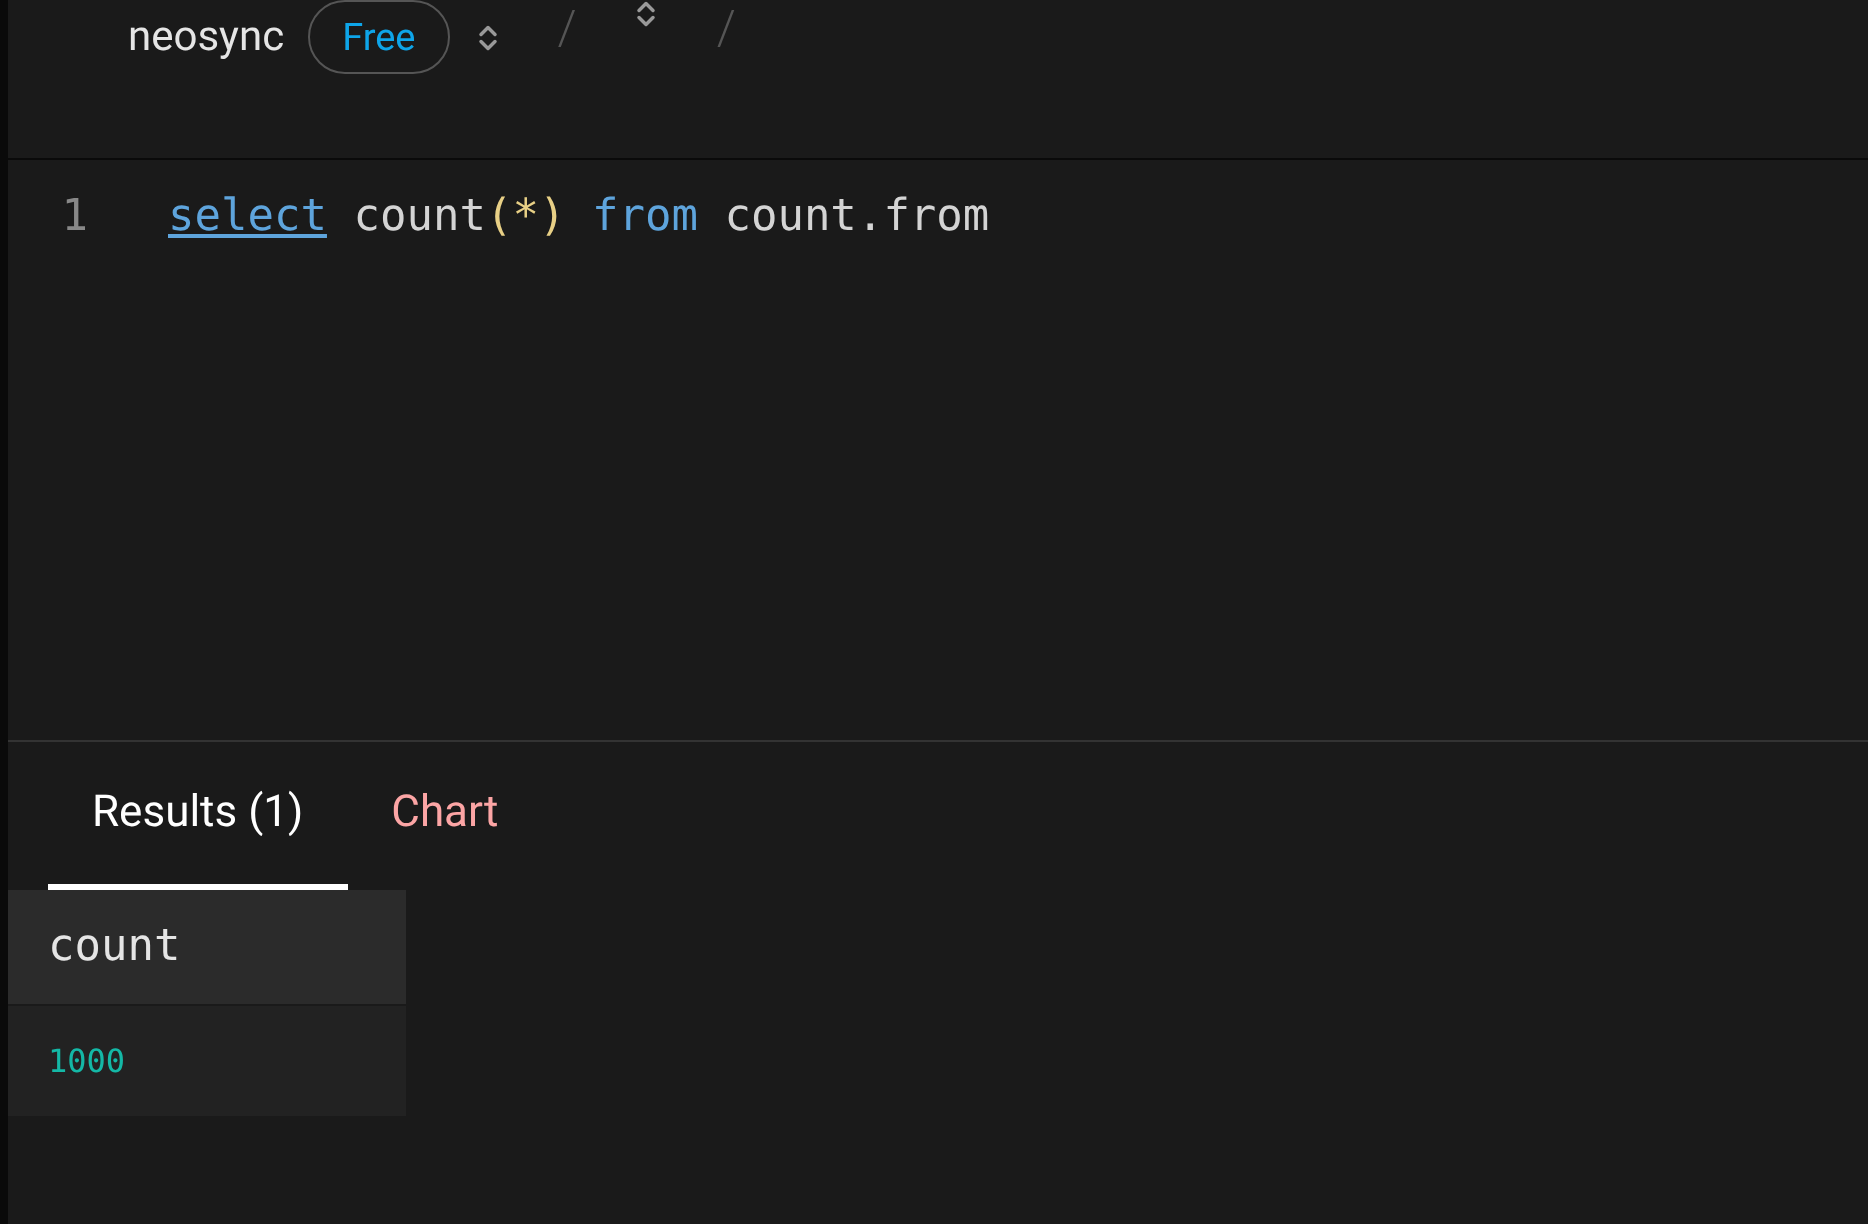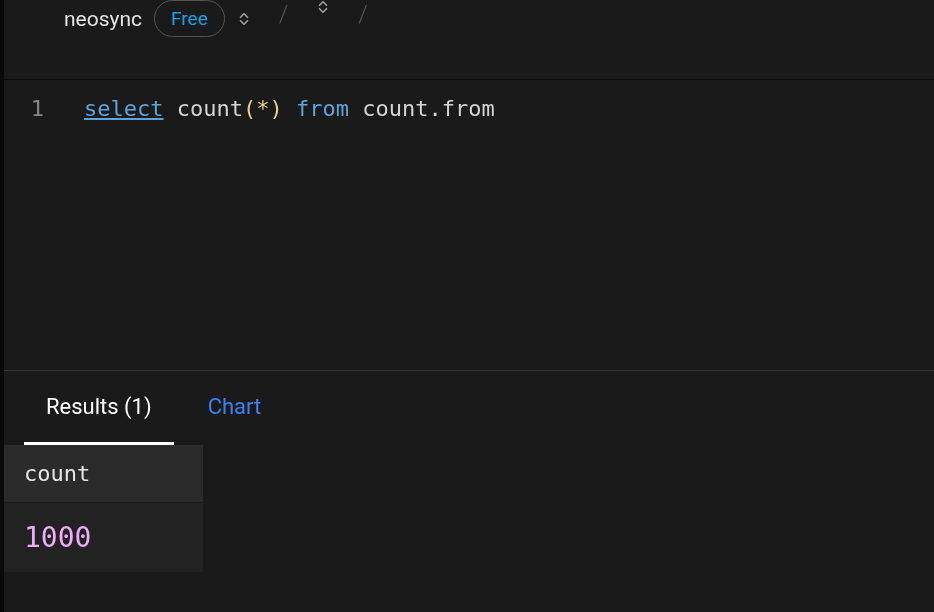--- a/index.html
+++ b/index.html
@@ -95,31 +95,31 @@
     .ident { color: #d4d4d4; }
     .dot { color: #d4d4d4; }
 
     .results-panel {
       border-top: 1px solid #333;
       background: #1a1a1a;
     }
     .tabs {
       display: flex;
       padding: 0 20px;
-      gap: 12px;
+      gap: 0;
       height: 74px;
       align-items: stretch;
     }
     .tab {
       display: flex;
       align-items: center;
       padding: 0 22px;
       font-size: 22px;
       cursor: pointer;
-      color: #3b82f6;
+      color: #fca5a5;
       border-bottom: 3px solid transparent;
     }
     .tab.active {
       color: #fff;
       border-bottom: 3px solid #fff;
     }
     .table-container {
       padding: 0;
     }
     .result-table {
@@ -130,23 +130,23 @@
       padding: 16px 20px;
       font-size: 22px;
       font-family: "Menlo", "Consolas", monospace;
       color: #e5e5e5;
       min-width: 200px;
       border-right: 1px solid #1a1a1a;
     }
     .td {
       background: #222;
       padding: 18px 20px;
-      font-size: 28px;
+      font-size: 16px;
       font-family: "Menlo", "Consolas", monospace;
-      color: #f0abfc;
+      color: #14b8a6;
       min-width: 200px;
       border-right: 1px solid #1a1a1a;
       border-top: 1px solid #1a1a1a;
     }
   </style>
 </head>
 <body>
 
 <div class="header">
   <div class="header-item">

